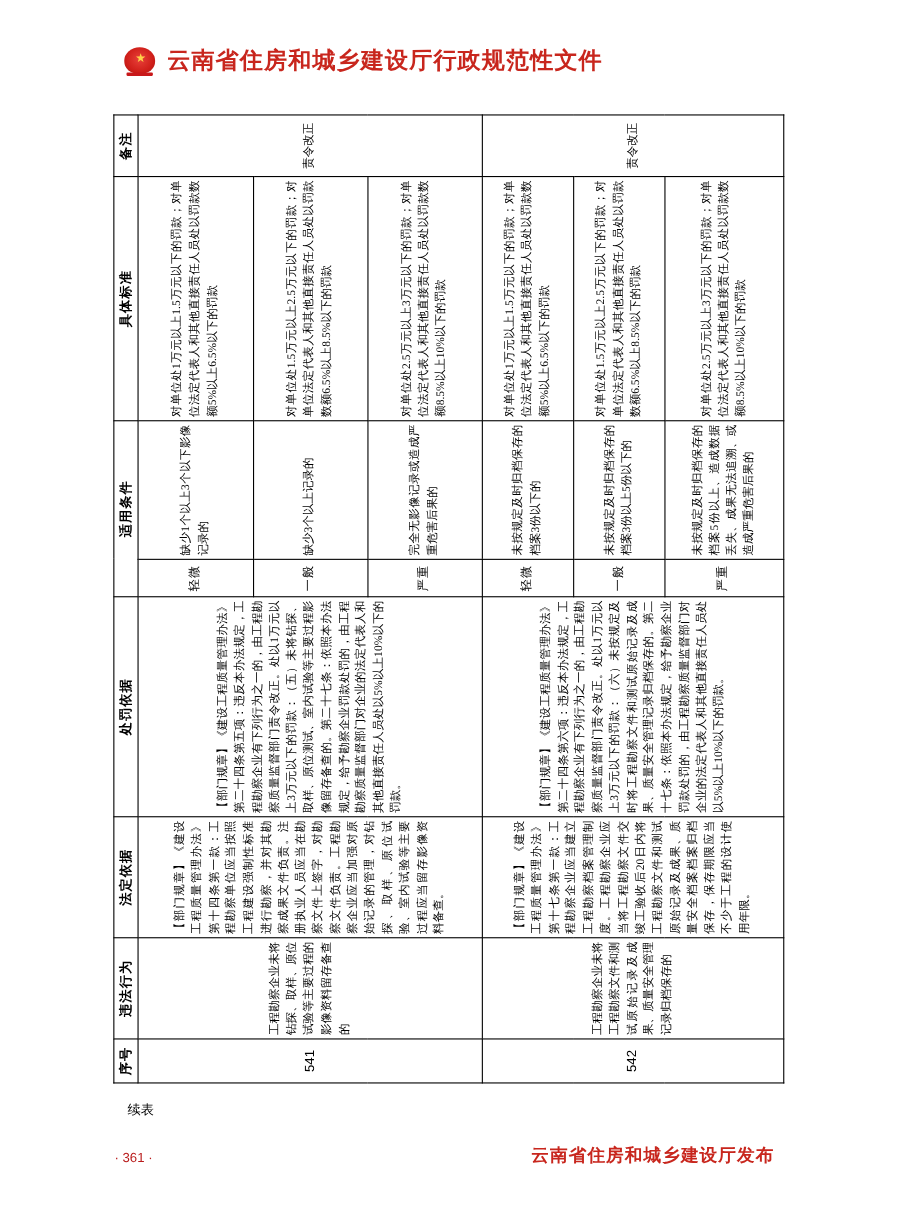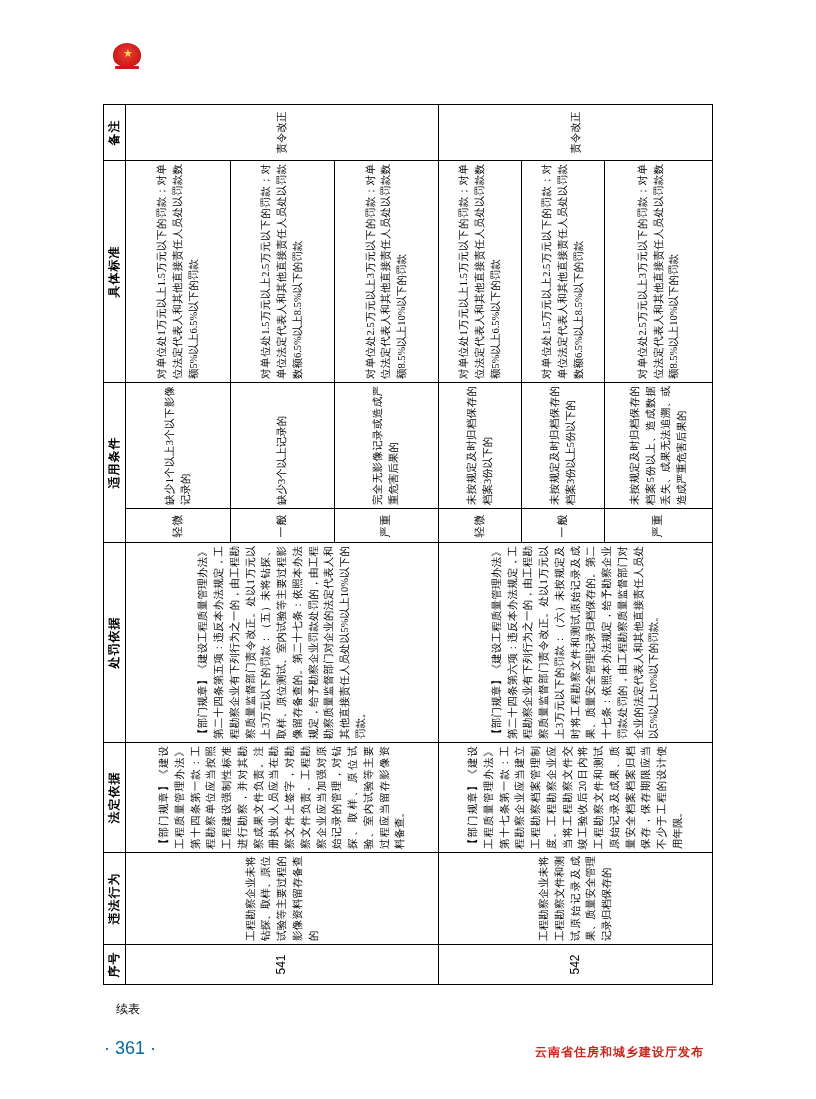--- a/index.html
+++ b/index.html
@@ -65,31 +65,31 @@
     color: #c8261d;
     letter-spacing: 1px;
     white-space: nowrap;
   }
 
   
   .footer-page {
     position: absolute;
     left: 104px;
     bottom: 40px;
-    font-size: 18px;
-    color: #0369a1;
+    font-size: 12px;
+    color: #b91c1c;
     font-family: "Liberation Sans", "DejaVu Sans", sans-serif;
   }
   .footer-org {
     position: absolute;
     right: 112px;
     bottom: 38px;
     font-family: "Liberation Sans", "DejaVu Sans", sans-serif;
     font-weight: bold;
-    font-size: 12px;
+    font-size: 16px;
     color: #c8261d;
     letter-spacing: 1px;
     white-space: nowrap;
   }
 
   
   .cont-label {
     position: absolute;
     left: 116px;
     top: 1001px;
@@ -165,20 +165,21 @@
 <body>
 
 <div class="page">
 
   <div class="header">
     <div class="emblem">
       <div class="disc"></div>
       <div class="star">★</div>
       <div class="bar"></div>
     </div>
+    <div class="header-title">云南省住房和城乡建设厅行政规范性文件</div>
   </div>
 
   <div class="cont-label">续表</div>
 
   <div class="table-wrap">
     <table class="doc">
       <colgroup>
         <col class="c-seq">
           <col class="c-act">
           <col class="c-law">

